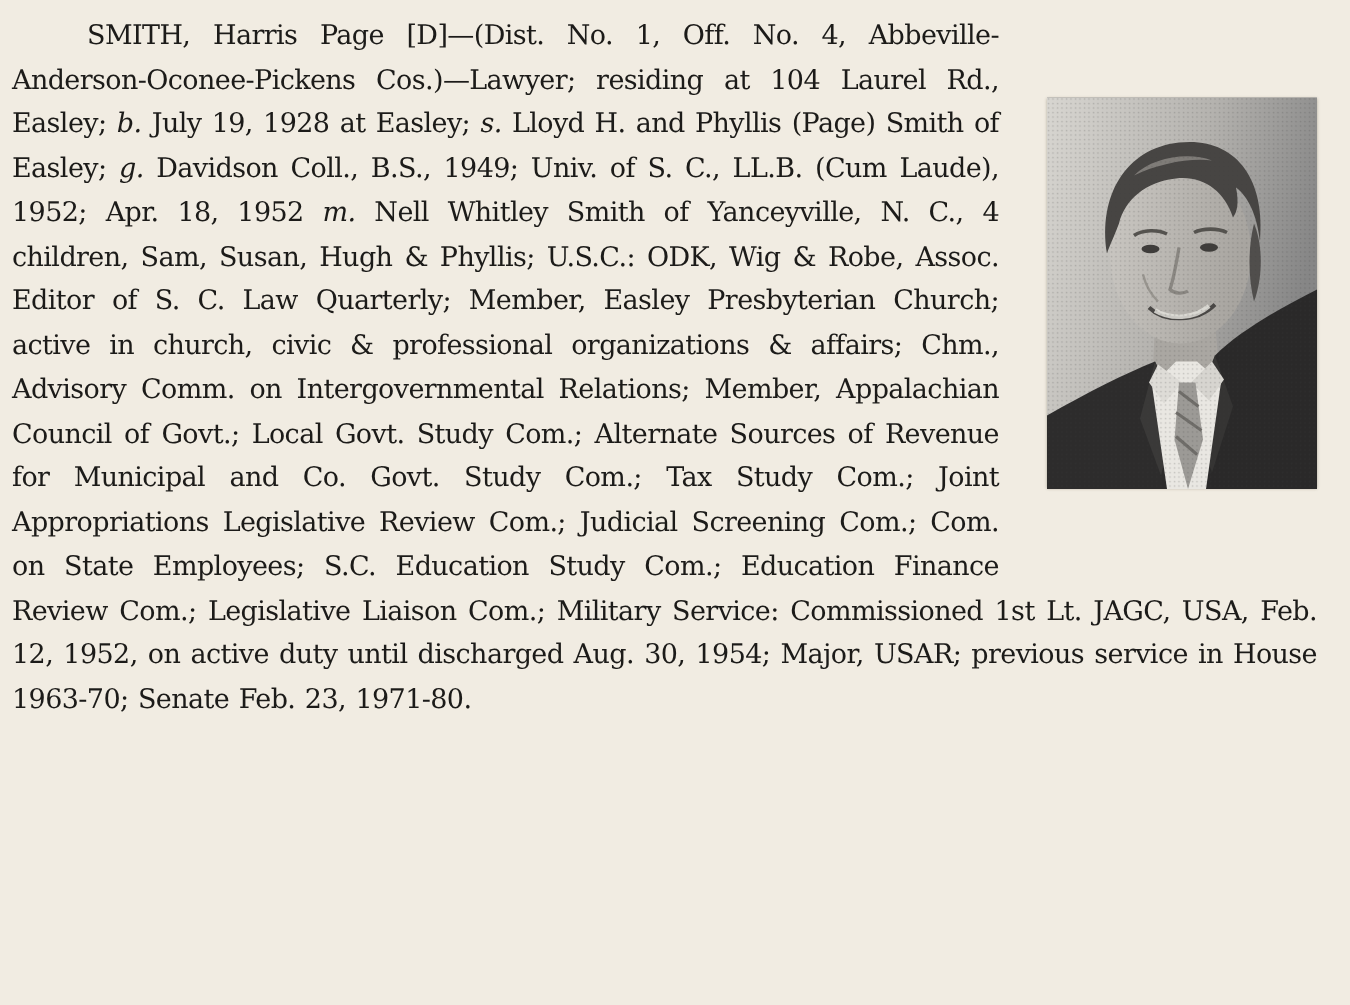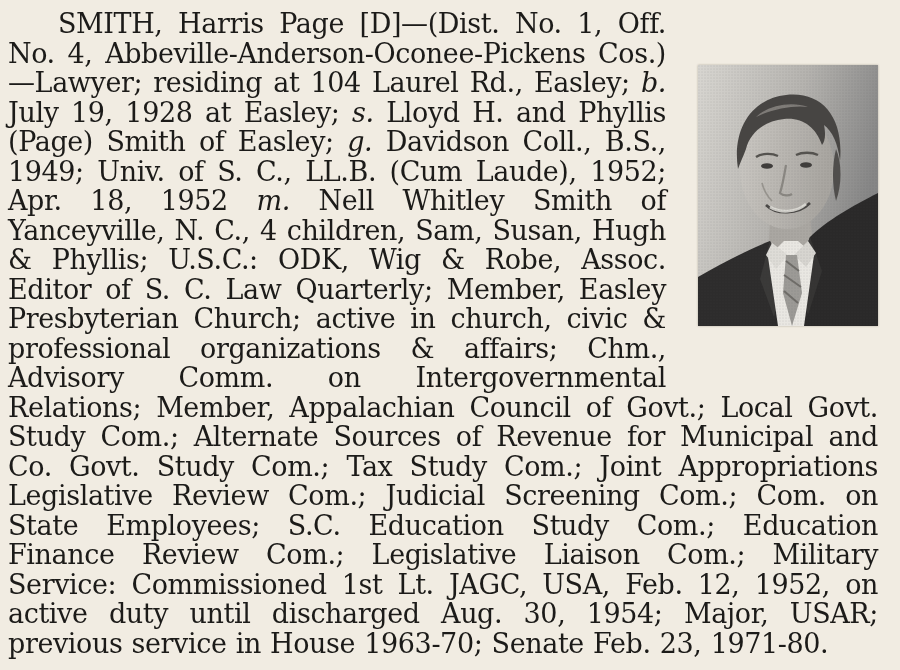--- a/index.html
+++ b/index.html
@@ -12,21 +12,21 @@
     position: relative;
     width: 900px;
     height: 670px;
     background: var(--paper);
     overflow: hidden;
     padding: 9px 22px 10px 8px;
     font-family: "DejaVu Serif", "Liberation Serif", serif;
     color: var(--ink);
   }
   .bio {
-    font-size: 27px;
+    font-size: 18px;
     line-height: 29.5px;
     letter-spacing: -0.4px;
     text-align: justify;
     text-indent: 50px;
     word-spacing: 1px;
   }
   .bio i { font-style: italic; }
   .photo-float {
     float: right;
     width: 186px;

